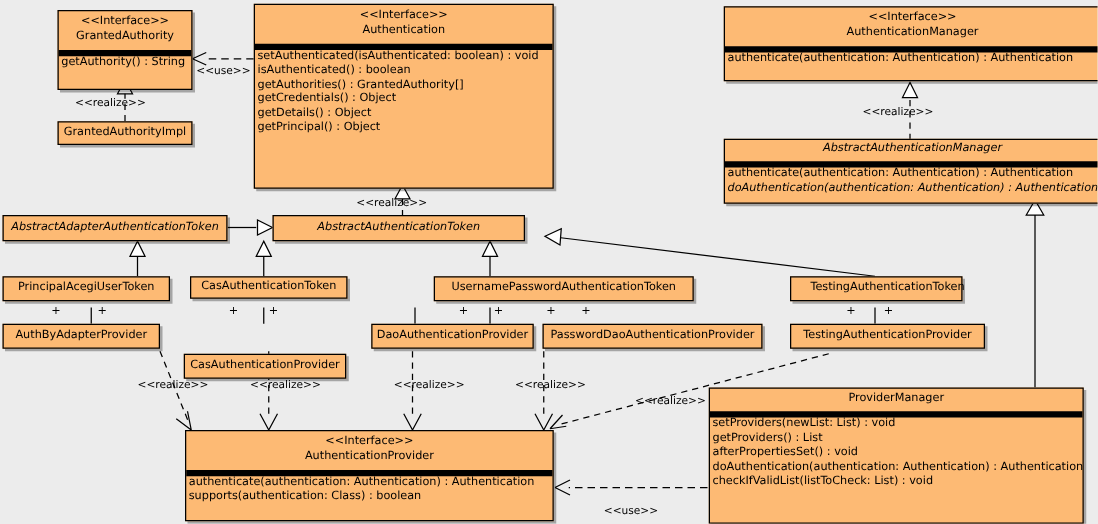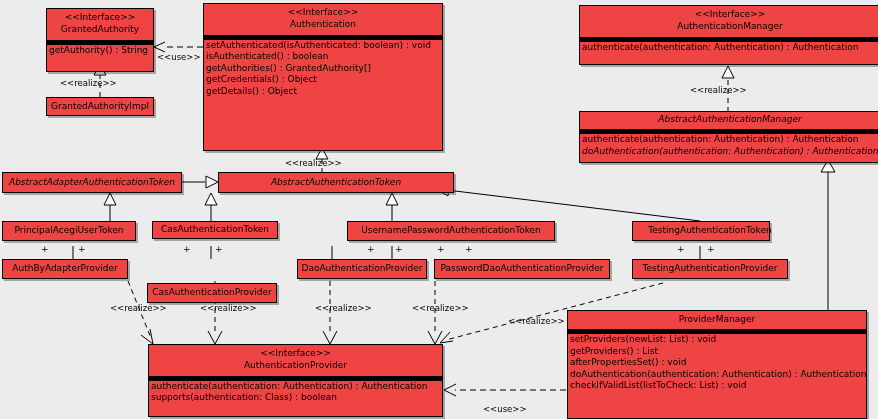--- a/index.html
+++ b/index.html
@@ -8,21 +8,21 @@
     background:#ececec;
     font-family:"DejaVu Sans", sans-serif;
     overflow:hidden;
     position:relative;
   }
   #canvas{position:absolute;left:0;top:0;width:878px;height:419px;overflow:hidden;}
   svg.edges{position:absolute;left:0;top:0;width:878px;height:419px;pointer-events:none;}
 
   .uml{
     position:absolute;
-    background:#ef4444;
+    background:#fdba74;
     border:1px solid #000;
     box-shadow:2px 2px 0px rgba(0,0,0,0.30);
     box-sizing:border-box;
     font-size:9px;
     line-height:1.05;
     color:#000;
     z-index:5;
   }
   .hdr{
     text-align:center;
@@ -176,20 +176,21 @@
     <div class="hdr">
       <span class="stereo">&lt;&lt;Interface&gt;&gt;</span>
       <span class="cname">Authentication</span>
     </div>
     <div class="compartment">
       <span class="member">setAuthenticated(isAuthenticated: boolean) : void</span>
       <span class="member">isAuthenticated() : boolean</span>
       <span class="member">getAuthorities() : GrantedAuthority[]</span>
       <span class="member">getCredentials() : Object</span>
       <span class="member">getDetails() : Object</span>
+      <span class="member">getPrincipal() : Object</span>
     </div>
   </div>
 
   <div class="uml" style="left:579px;top:5px;width:302px;height:60px;">
     <div class="hdr">
       <span class="stereo">&lt;&lt;Interface&gt;&gt;</span>
       <span class="cname">AuthenticationManager</span>
     </div>
     <div class="compartment">
       <span class="member">authenticate(authentication: Authentication) : Authentication</span>
@@ -203,21 +204,21 @@
     <div class="compartment">
       <span class="member">authenticate(authentication: Authentication) : Authentication</span>
       <span class="member italic">doAuthentication(authentication: Authentication) : Authentication</span>
     </div>
   </div>
 
   <div class="uml simple italic" style="left:2px;top:172px;width:180px;height:21px;">
     <span>AbstractAdapterAuthenticationToken</span>
   </div>
 
-  <div class="uml simple italic" style="left:218px;top:172px;width:236px;height:21px;">
+  <div class="uml simple italic" style="left:218px;top:172px;width:202px;height:21px;">
     <span>AbstractAuthenticationToken</span>
   </div>
 
   <div class="uml simple" style="left:2px;top:221px;width:134px;height:20px;">
     <span>PrincipalAcegiUserToken</span>
   </div>
 
   <div class="uml simple" style="left:152px;top:221px;width:126px;height:18px;">
     <span>CasAuthenticationToken</span>
   </div>

